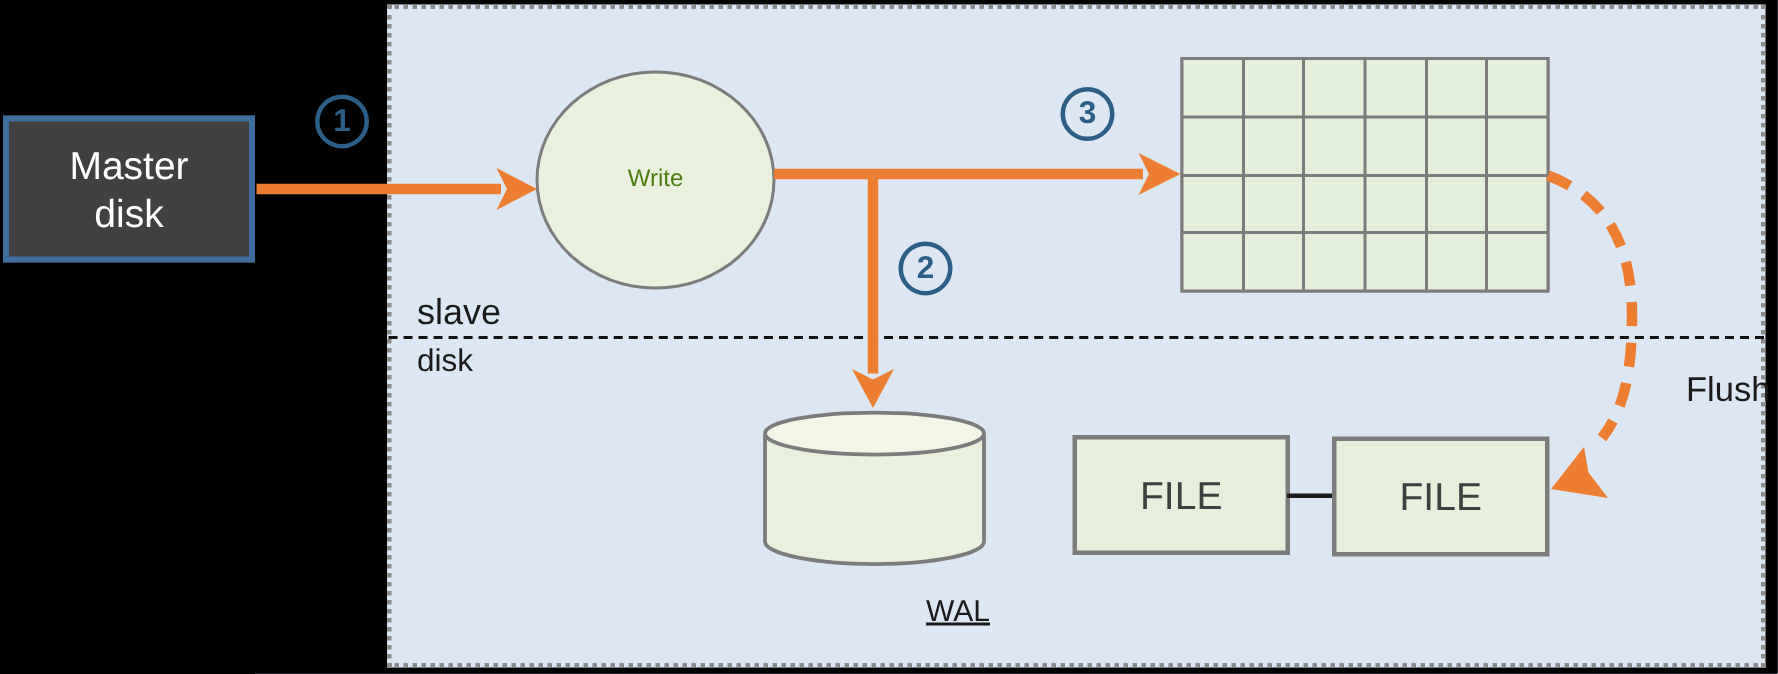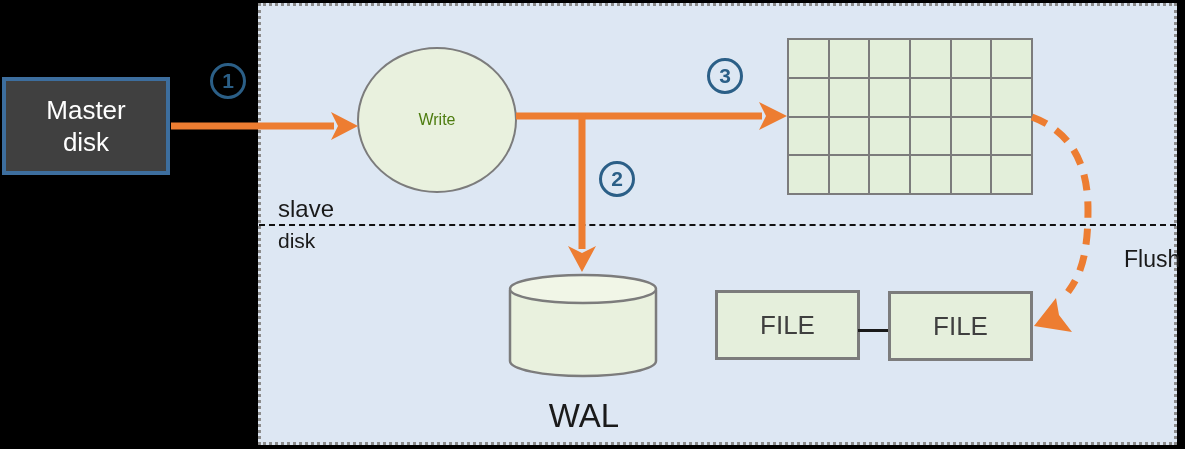--- a/index.html
+++ b/index.html
@@ -86,30 +86,30 @@
   
   .hr-dashed {
     position: absolute;
     left: 259px; top: 224px;
     width: 917px; height: 0;
     border-top: 2px dashed #111;
   }
   .label { position: absolute; white-space: nowrap; }
   #memory-label { left: 278px; top: 195px; font-size: 24px; }
   #disk-label   { left: 278px; top: 229px; font-size: 21px; }
-  #wal-label    { left: 508px; top: 397px; width: 152px; text-align: center; font-size: 33px; }
+  #wal-label    { left: 508px; top: 397px; width: 152px; text-align: right; font-size: 20px; text-decoration: underline; }
   #flush-label  { left: 1096px; top: 246px; font-size: 23px; margin-left: 28px; }
   #slave-label  { left: 1028px; top: 403px; font-size: 24px; }
   
   #wal-cylinder { position: absolute; left: 507px; top: 272px; }
   
   .file-box {
     position: absolute;
     box-sizing: border-box;
-    width: 145px; height: 70px;
+    width: 145px; height: 80px;
     background: #E5EFDC;
     border: 3px solid #7C7C7C;
     display: flex;
     align-items: center;
     justify-content: center;
     font-size: 26px;
     color: #3F3F3F;
   }
   #file1 { left: 715px; top: 290px; }
   #file2 { left: 888px; top: 291px; }

